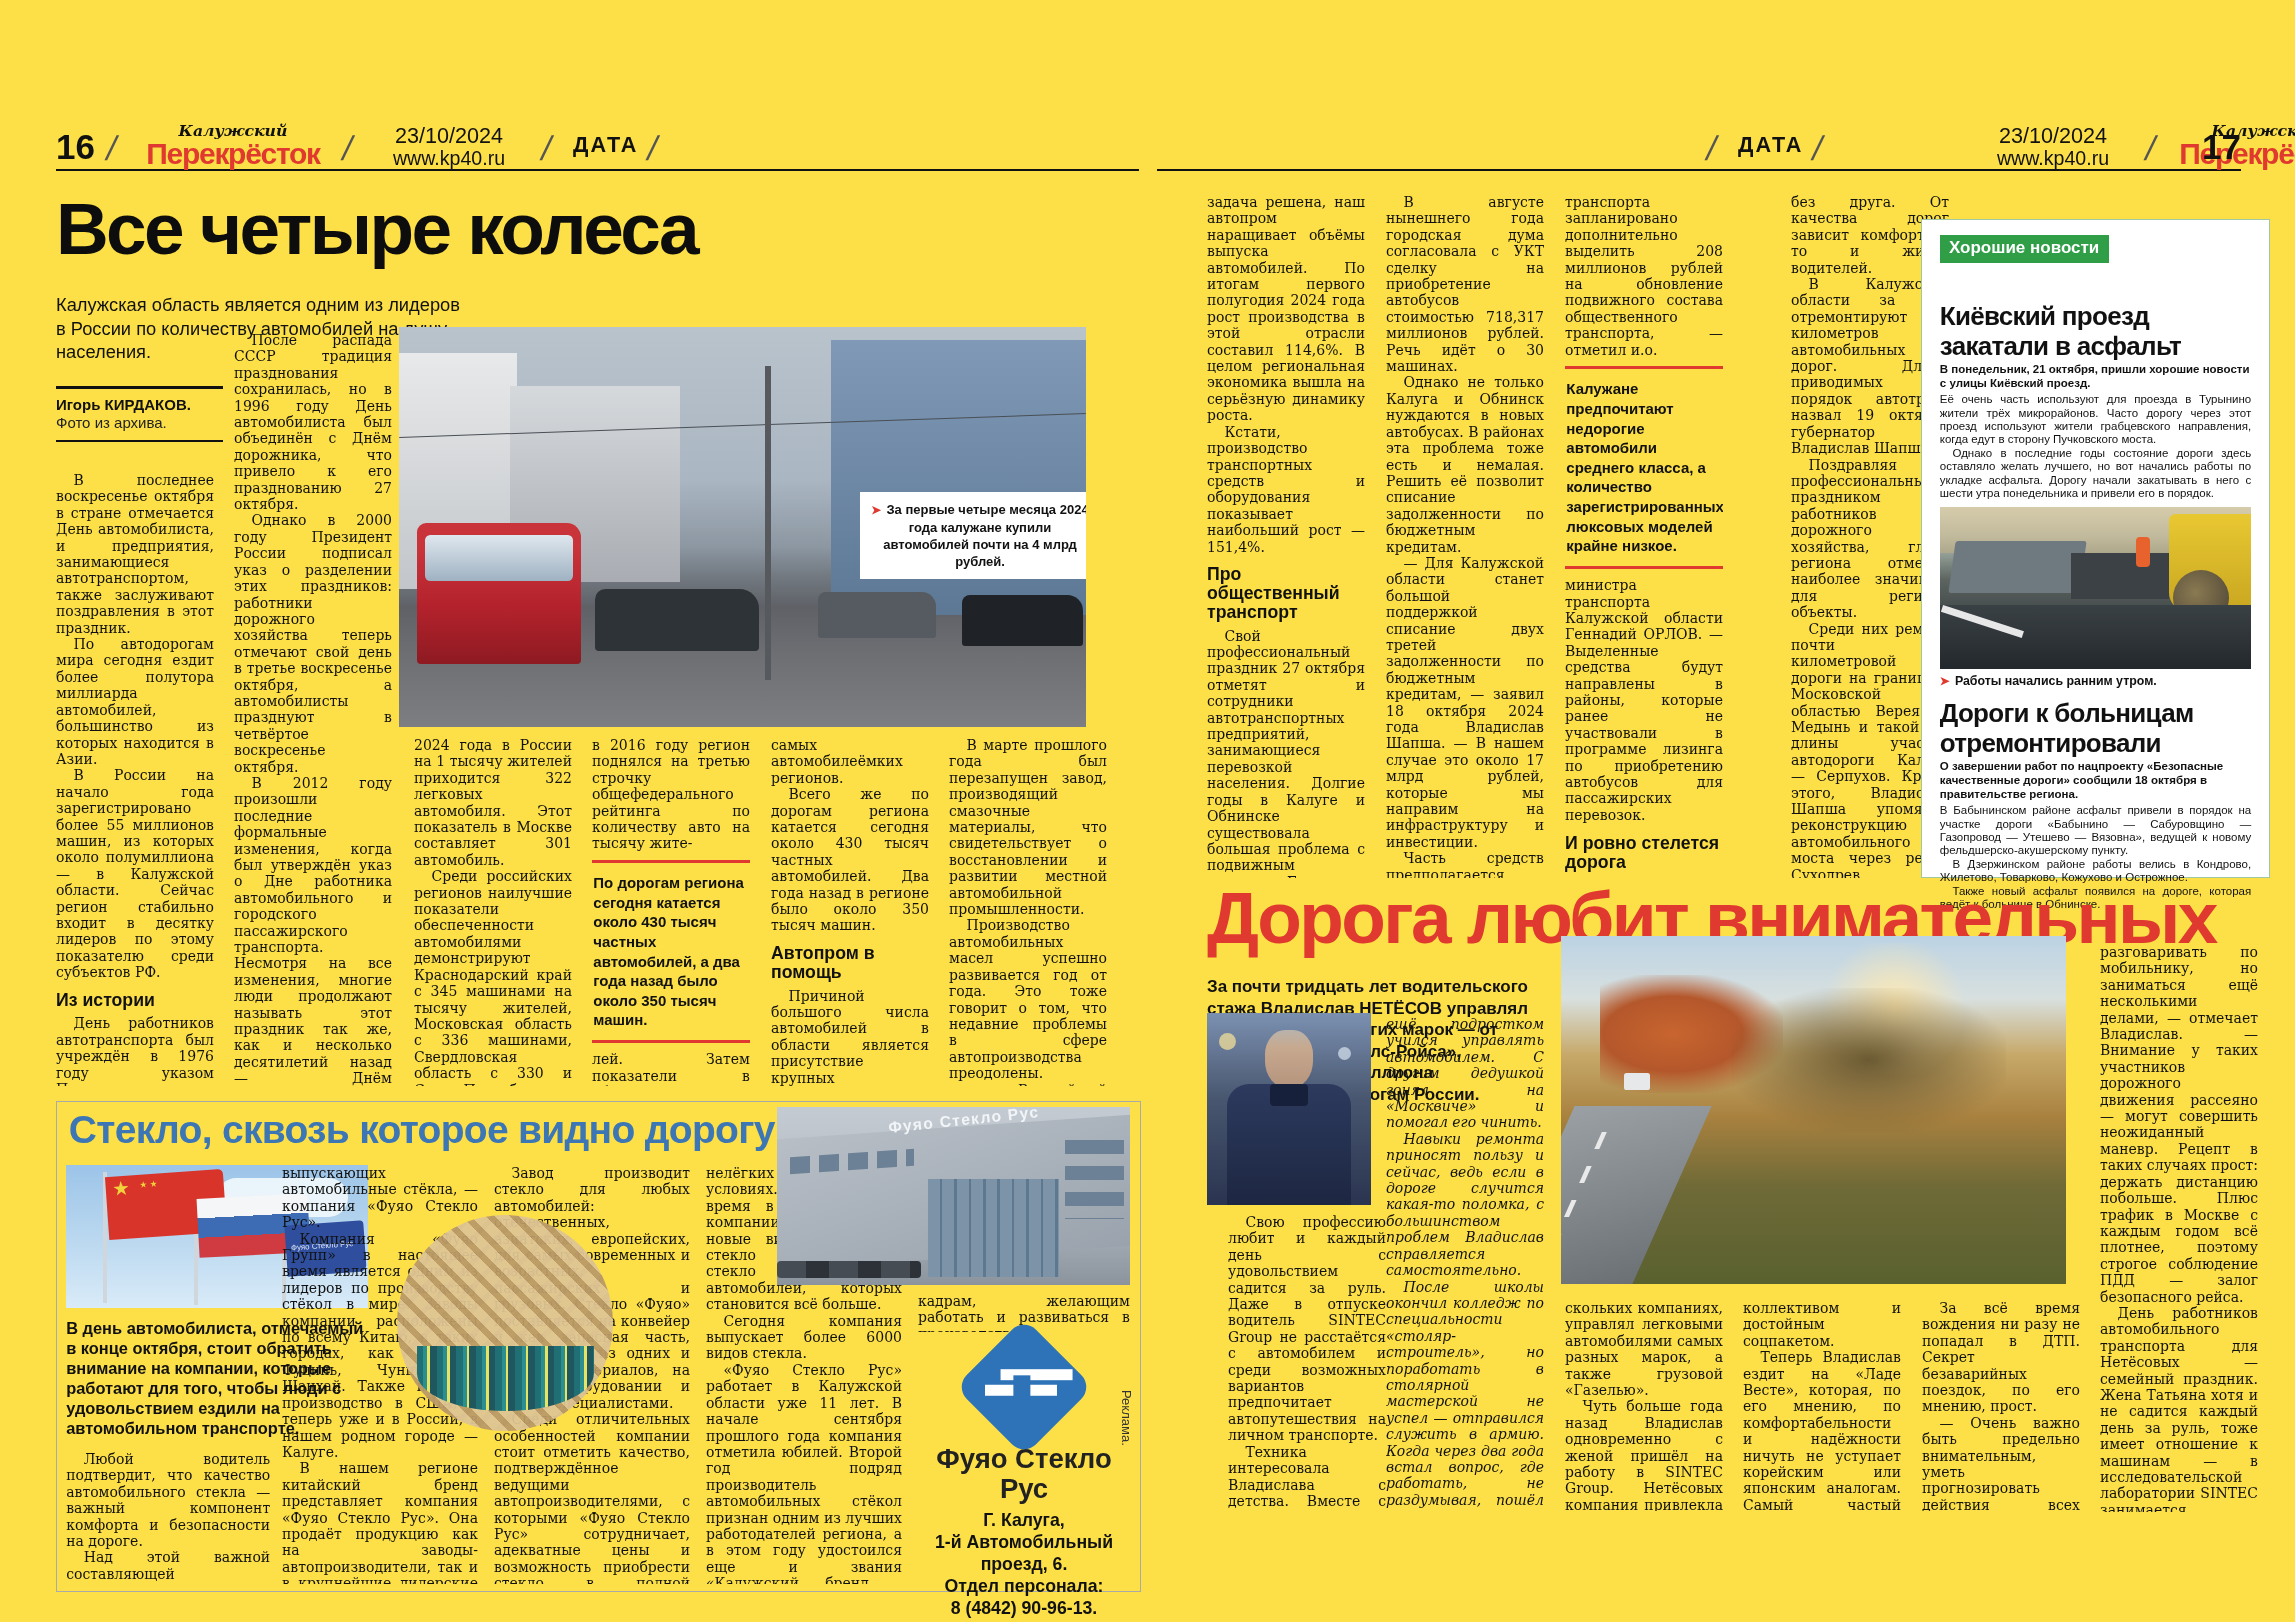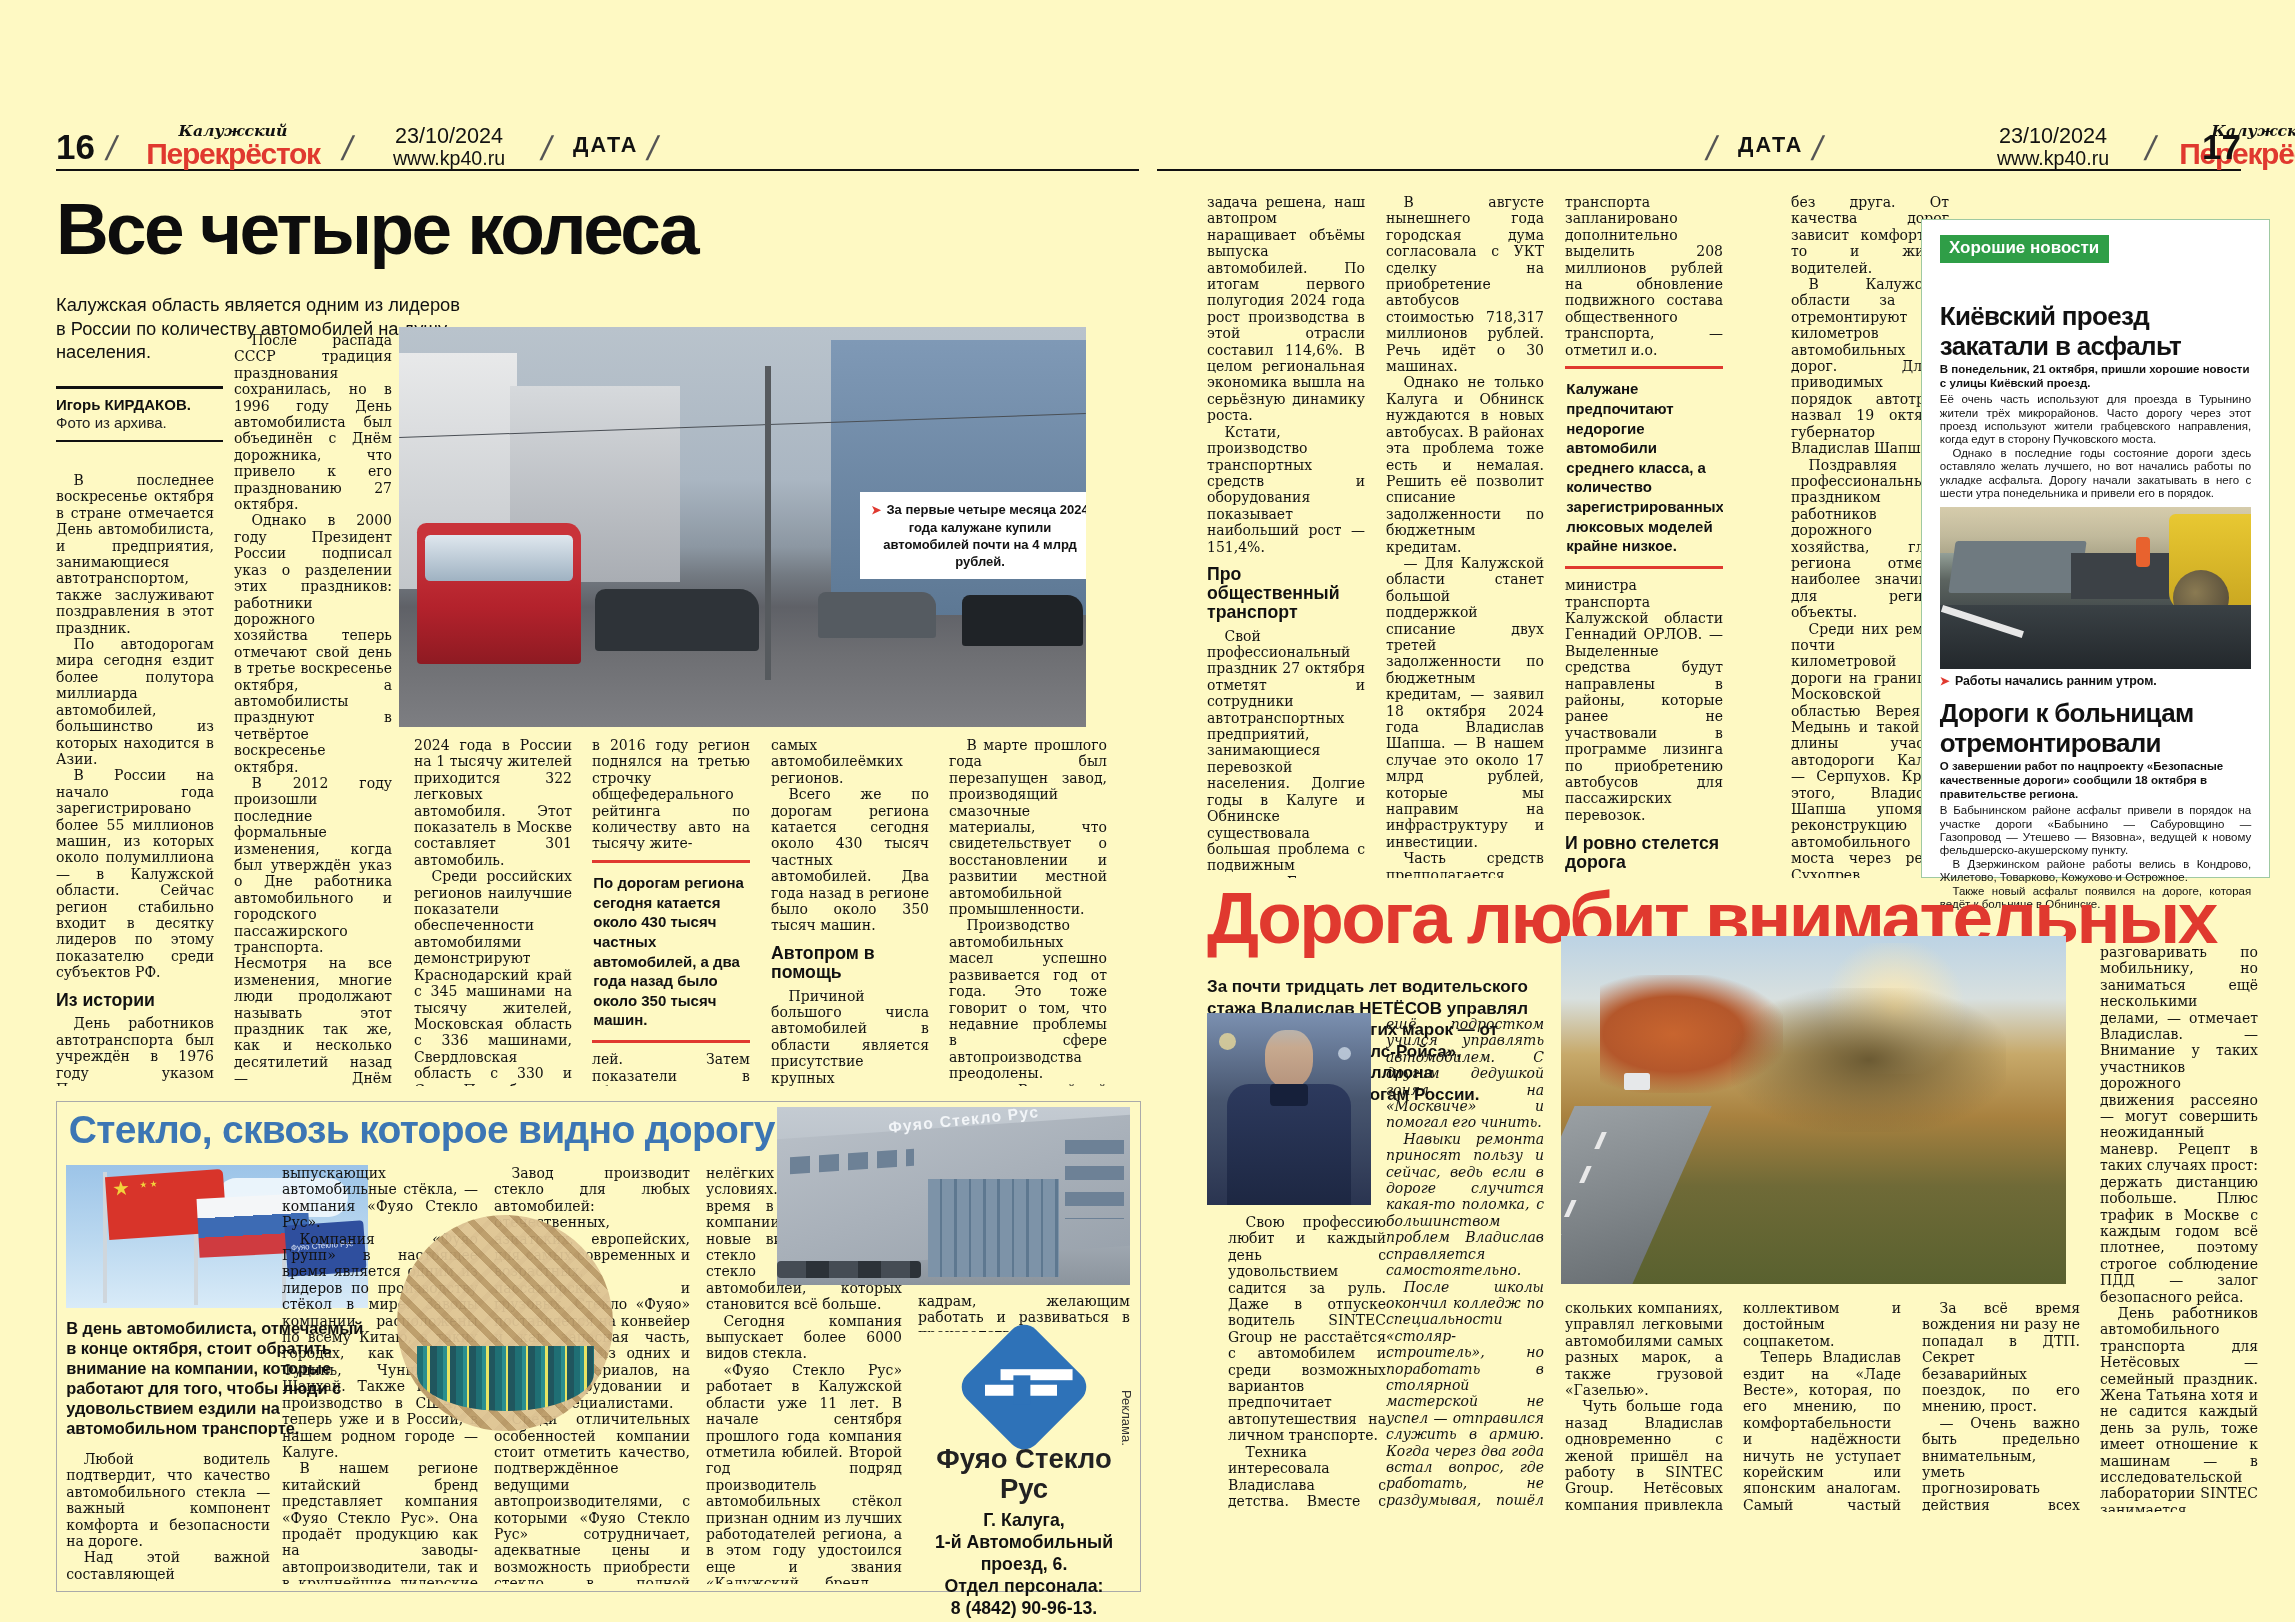--- a/index.html
+++ b/index.html
@@ -1,16 +1,16 @@
 <!DOCTYPE html>
 <html lang="ru" style="font-size:10.5px"><head>
 <meta charset="utf-8">
 <style>
   html,body{margin:0;padding:0;background:#e8e8e8;}
-  #spread{position:relative;width:2295px;height:1623px;background:#fef9c3;overflow:hidden;
+  #spread{position:relative;width:2295px;height:1623px;background:#fde047;overflow:hidden;
           font-family:"DejaVu Serif",serif;color:#111;}
   .abs{position:absolute;}
   .sans{font-family:"Liberation Sans","DejaVu Sans",sans-serif;}
   .pageno{font:800 35px/35px "Liberation Sans",sans-serif;color:#111;}
   .mast-top{font:italic 700 15.7px/15.7px "DejaVu Serif",serif;}
   .mast{font:800 30px/29px "Liberation Sans",sans-serif;color:#e0392f;letter-spacing:-1.3px;}
   .hdr-date{font:400 19.6px/22px "Liberation Sans",sans-serif;text-align:center;}
   .hdr-sec{font:700 21.6px/23.6px "Liberation Sans",sans-serif;letter-spacing:2px;}
   .slash{font:300 34px/34px "Liberation Sans",sans-serif;color:#555;transform:skewX(-12deg);}
   

